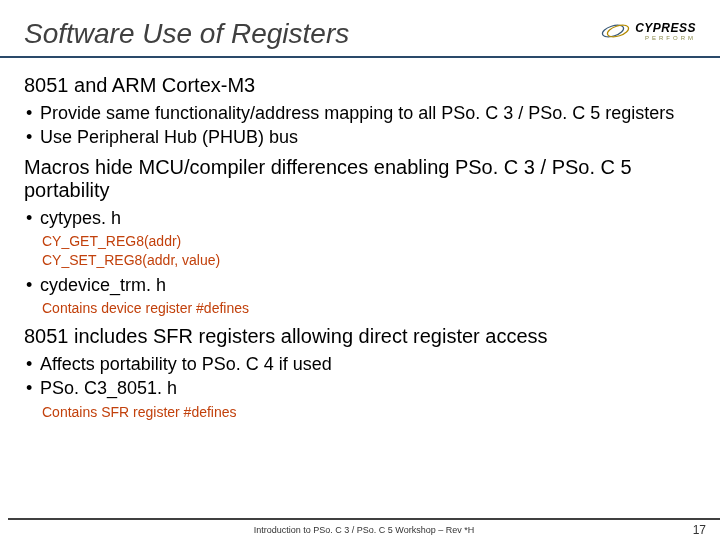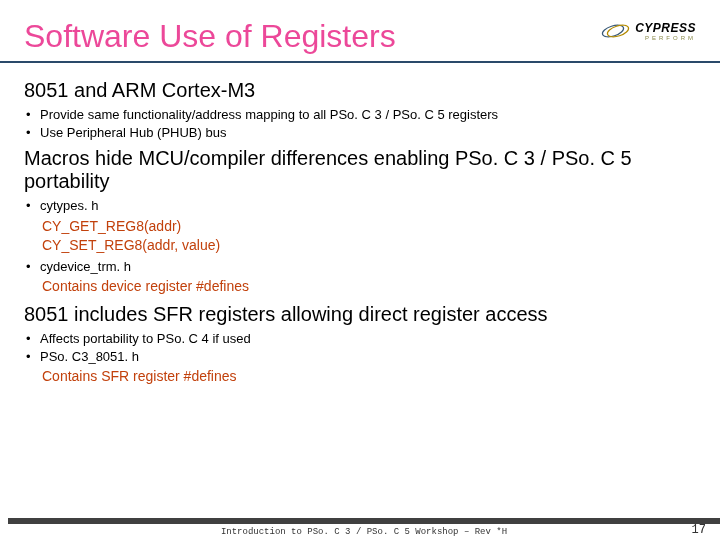--- a/index.html
+++ b/index.html
@@ -16,24 +16,25 @@
     height: 540px;
     position: relative;
     padding: 18px 24px 0 24px;
   }
   .title-row {
     display: flex;
     justify-content: space-between;
     align-items: flex-start;
   }
   .title {
-    font-size: 32px;
+    font-size: 28px;
     font-weight: 400;
-    color: #ec4899;
+    color: #404040;
     letter-spacing: 0px;
+    font-style: italic;
   }
   .logo {
     display: flex;
     align-items: center;
     gap: 4px;
     margin-top: 2px;
   }
   .logo-mark {
     width: 30px;
     height: 22px;
@@ -74,21 +75,21 @@
     color: #000;
     margin-top: 6px;
     margin-bottom: 4px;
   }
   .bullets {
     list-style: none;
     padding-left: 0;
     margin-bottom: 2px;
   }
   .bullets li {
-    font-size: 13px;
+    font-size: 18px;
     color: #000;
     padding-left: 16px;
     position: relative;
     line-height: 1.35;
   }
   .bullets li::before {
     content: "•";
     position: absolute;
     left: 2px;
     top: 0;
@@ -103,25 +104,24 @@
     font-size: 14px;
     color: #c2410c;
     line-height: 1.4;
   }
   .footer {
     position: absolute;
     bottom: 0;
     left: 8px;
     right: 0;
     height: 22px;
-    border-top: 6px solid #404040;
+    border-top: 2px solid #404040;
     display: flex;
     align-items: center;
     justify-content: center;
-    font-family: Liberation Mono, monospace;
   }
   .footer-text {
     font-size: 9px;
     color: #333;
   }
   .page-num {
     position: absolute;
     right: 14px;
     bottom: 3px;
     font-size: 12px;

